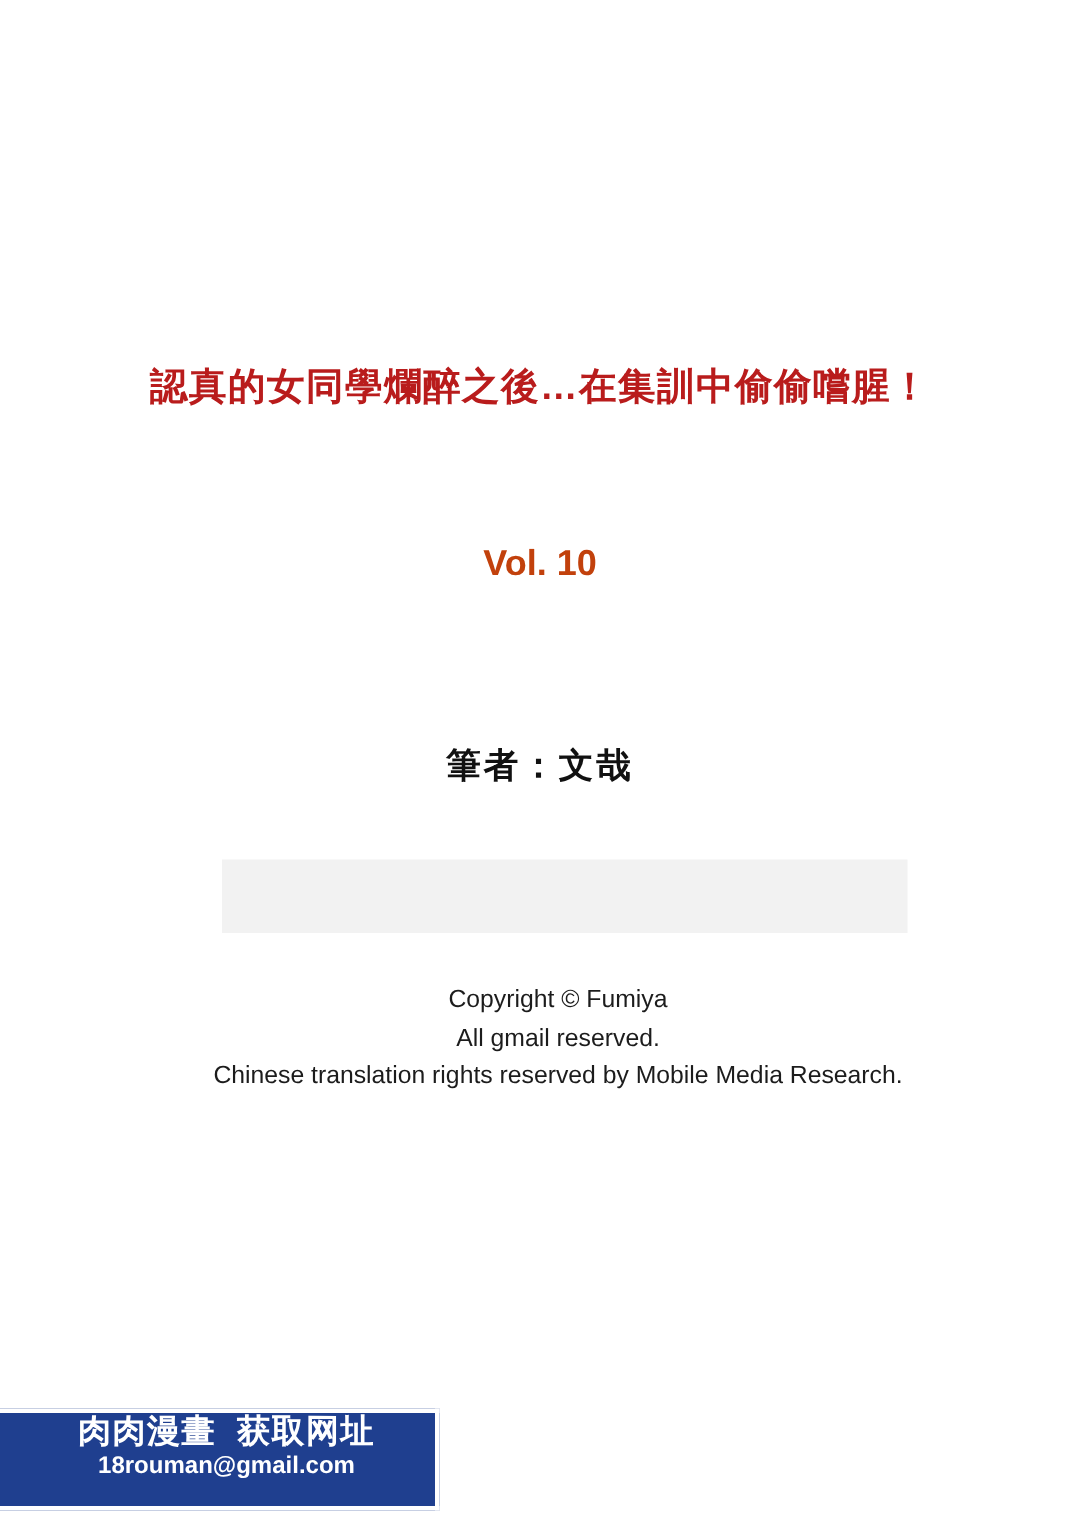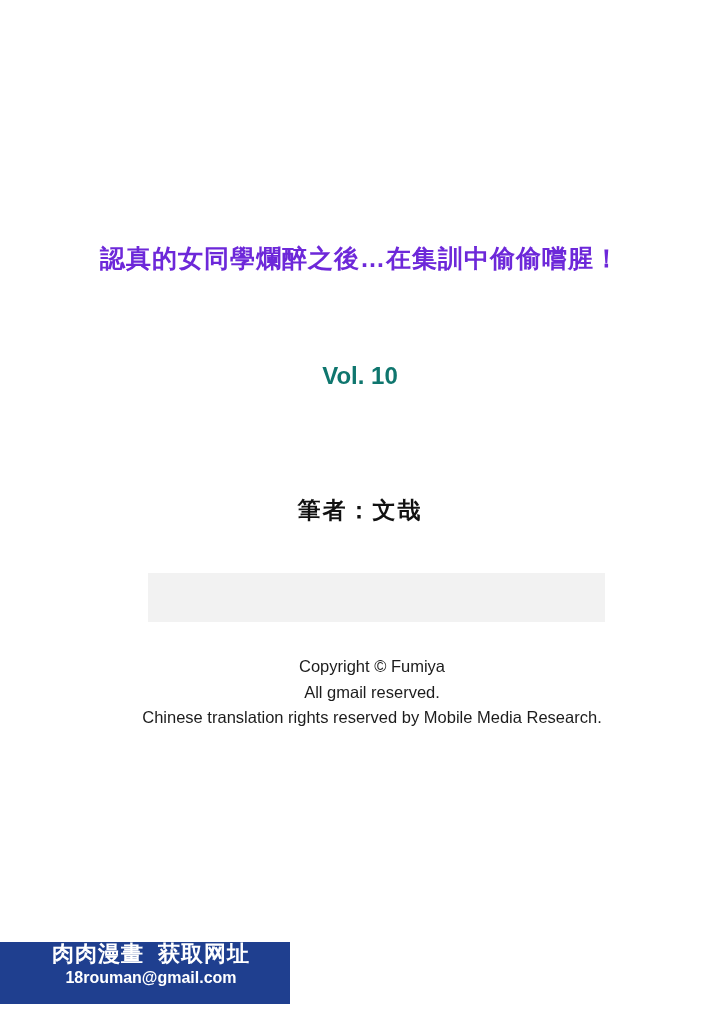--- a/index.html
+++ b/index.html
@@ -26,34 +26,34 @@
   
   .title {
     position: absolute;
     top: 243px;
     left: 0;
     width: 720px;
     text-align: center;
     font-size: 25px;
     font-weight: 700;
     letter-spacing: 1px;
-    color: #6d28d9;
+    color: #b91c1c;
     line-height: 1.2;
     white-space: nowrap;
   }
 
   .volume {
     position: absolute;
     top: 362px;
     left: 0;
     width: 720px;
     text-align: center;
     font-size: 24px;
     font-weight: 700;
-    color: #0f766e;
+    color: #c2410c;
   }
 
   .author {
     position: absolute;
     top: 495px;
     left: 0;
     width: 720px;
     text-align: center;
     font-size: 23px;
     font-weight: 700;

